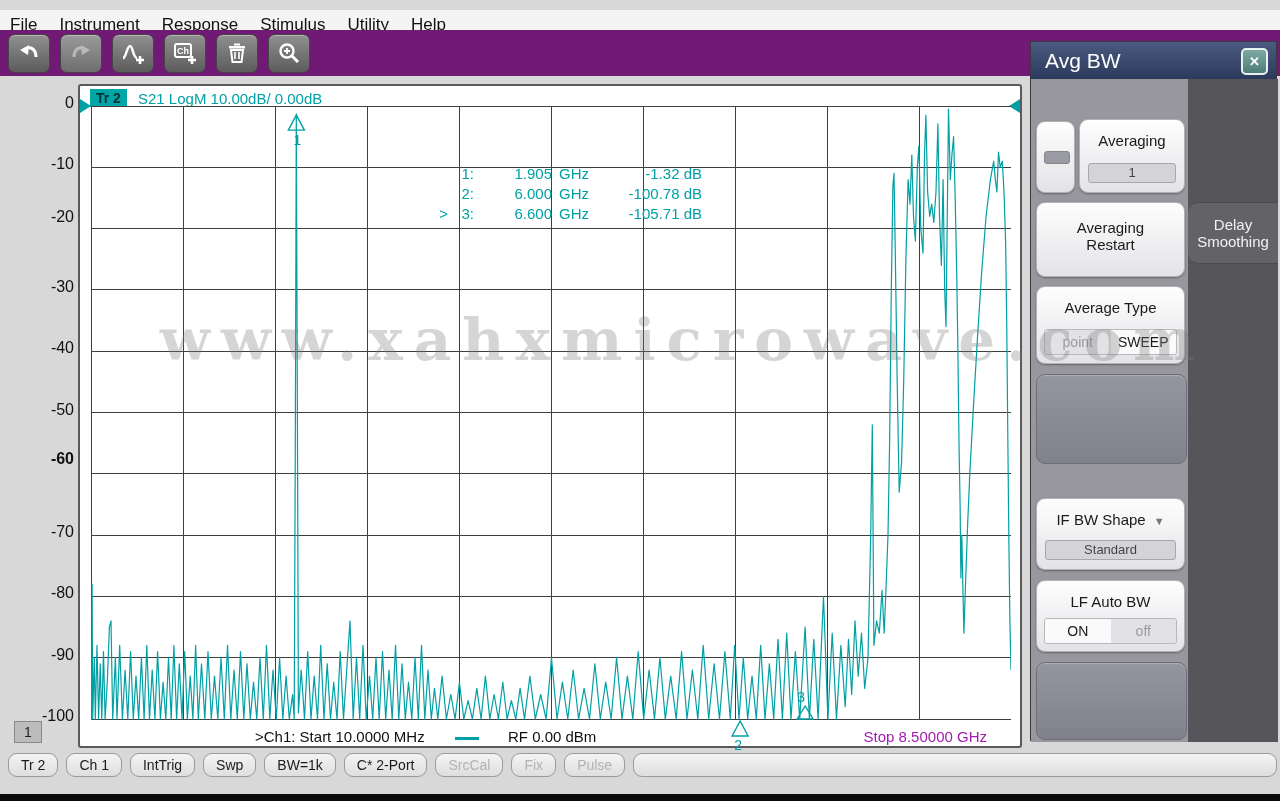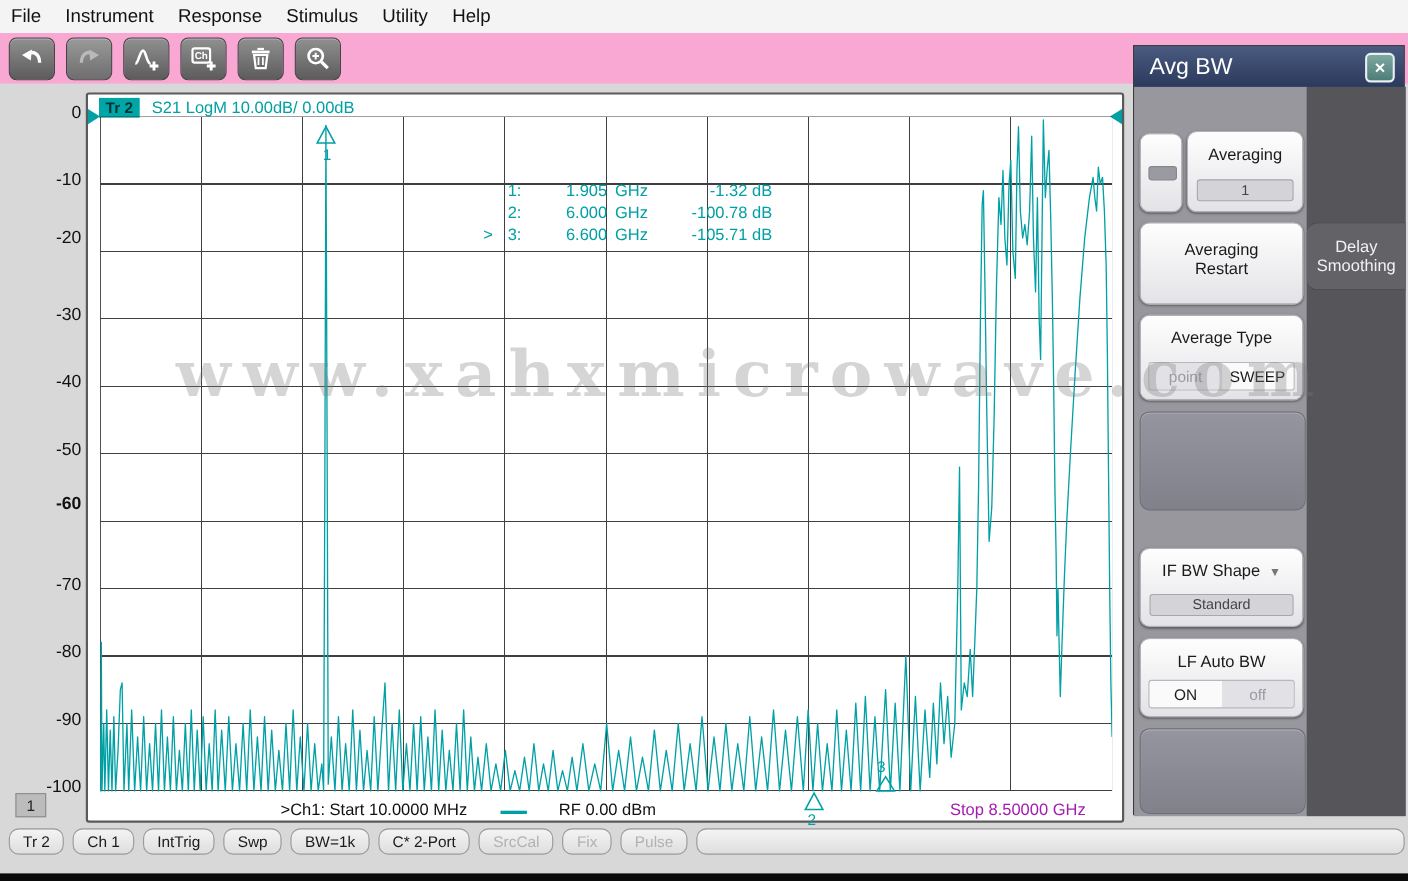--- a/index.html
+++ b/index.html
@@ -1,24 +1,24 @@
 <!DOCTYPE html>
 <html><head>
 <meta charset="utf-8">
 <style>
   html,body{margin:0;padding:0;}
   body{width:1280px;height:801px;position:relative;background:#d8d8d8;
        font-family:"Liberation Sans",sans-serif;overflow:hidden;}
   
-  .menubar{position:absolute;left:0;top:0;width:1280px;height:30px;background:#f4f4f4;
+  .menubar{position:absolute;left:0;top:10px;width:1280px;height:30px;background:#f4f4f4;
            display:flex;align-items:center;gap:0;}
   .menu-item{font-size:17px;color:#111;padding:2px 11px;cursor:default;}
   .menu-item:first-child{padding-left:10px;}
   
-  .toolbar{position:absolute;left:0;top:30px;width:1280px;height:46px;background:#f9a8d4;
+  .toolbar{position:absolute;left:0;top:30px;width:1280px;height:46px;background:#701a75;
            display:flex;align-items:center;gap:10px;padding-left:8px;box-sizing:border-box;}
   .tbtn{width:40px;height:37px;border-radius:7px;border:1px solid #454545;
         background:linear-gradient(#909090,#5c5c5c);box-shadow:inset 0 1px 0 rgba(255,255,255,.35);
         display:flex;align-items:center;justify-content:center;}
   .tbtn.disabled{background:linear-gradient(#9a9a9a,#6e6e6e);}
   .tbtn svg{display:block;}
   
   .plot-box{position:absolute;left:78px;top:84px;width:944px;height:664px;background:#ffffff;
             border:2px solid #5a5a5a;border-radius:3px;box-sizing:border-box;}
   .tr-badge{position:absolute;left:10px;top:3px;background:#00a6a6;color:#062;

